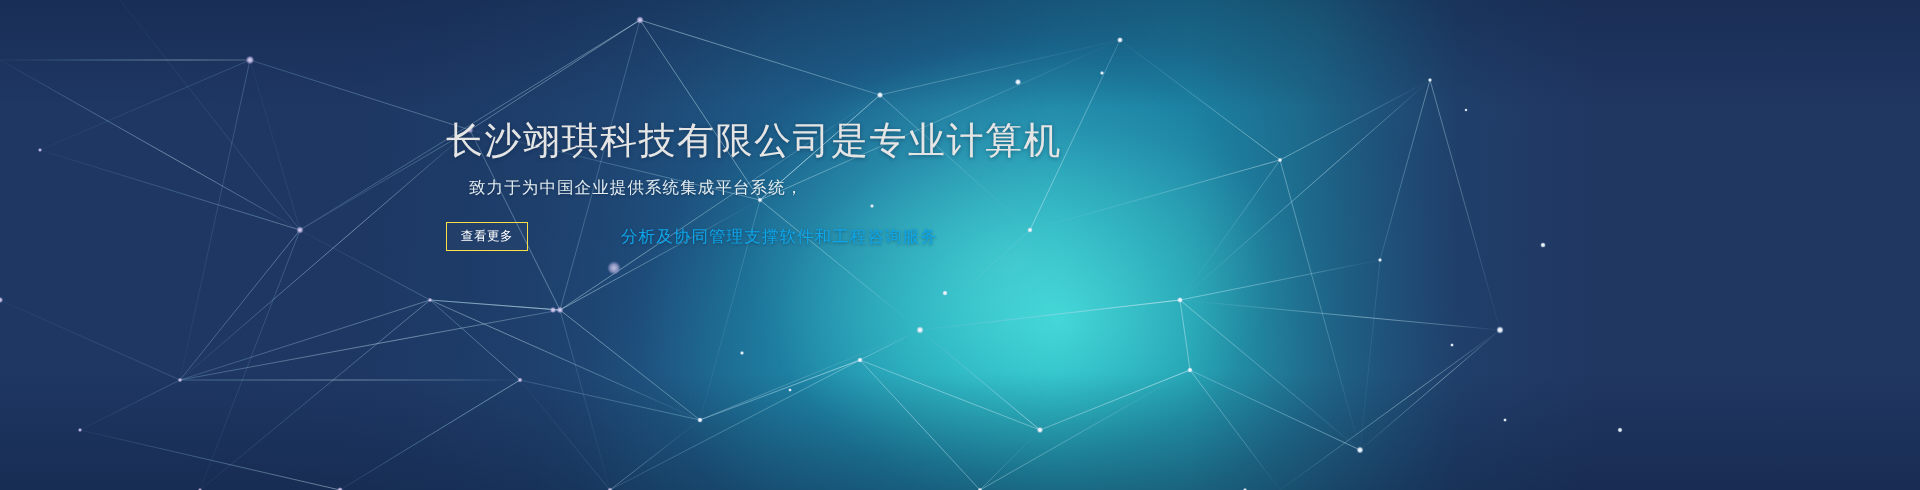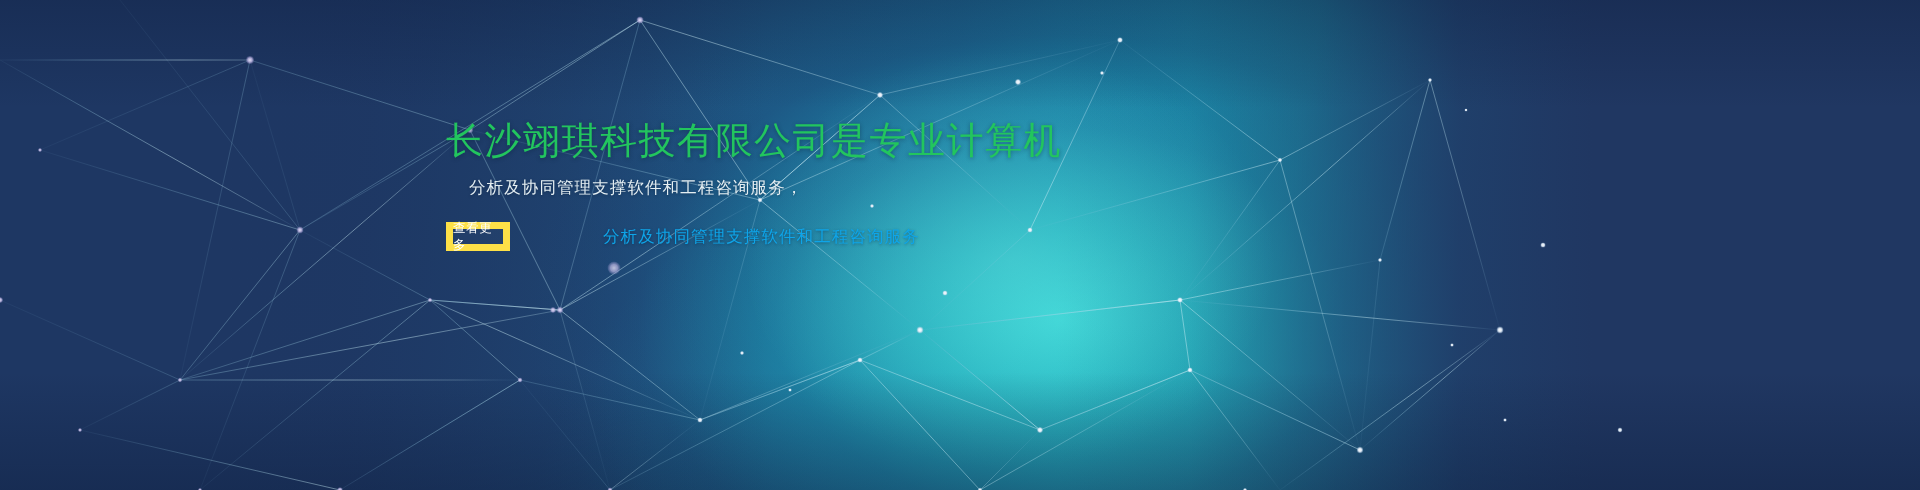--- a/index.html
+++ b/index.html
@@ -77,21 +77,21 @@
   
   .content {
     position:absolute;
     left:446px; top:118px;
     width:1060px;
   }
   .headline {
     font-family:"Liberation Serif", serif;
     font-size:37px;
     line-height:45px;
-    color:#22c55e;
+    color:#e5e5e5;
     letter-spacing:1.5px;
     text-shadow:0 1px 4px rgba(10,30,55,0.45);
     white-space:nowrap;
   }
   .sub-wrap { margin-top:13px; }
   .sub1 {
     font-family:"Liberation Serif", serif;
     font-size:16.5px;
     line-height:24px;
     color:#e4eef2;
@@ -99,22 +99,22 @@
     padding-left:23px;
     text-shadow:0 1px 3px rgba(10,30,55,0.45);
     white-space:nowrap;
   }
   .row2 {
     margin-top:22px;
     display:flex;
     align-items:center;
   }
   .more-btn {
-    width:64px; height:29px;
-    border:7px solid #fde047;
+    width:82px; height:29px;
+    border:1px solid #fde047;
     background:rgba(255,255,255,0.02);
     color:#ffffff;
     font-family:"Liberation Serif", serif;
     font-size:12.5px;
     letter-spacing:0.6px;
     display:flex; align-items:center; justify-content:center;
     cursor:pointer;
     flex:0 0 auto;
   }
   .sub2 {
@@ -239,21 +239,21 @@
       <circle cx="790" cy="390" r="1.8" fill="url(#dotW)"></circle>
       <circle cx="1245" cy="490" r="2" fill="url(#dotW)"></circle>
     </g>
   </svg>
 
   <div class="content">
 
     <div class="headline">长沙翊琪科技有限公司是专业计算机</div>
 
     <div class="sub-wrap">
-      <div class="sub1">分析及协同管理支撑软件和工程咨询服务，</div>
+      <div class="sub1">致力于为中国企业提供系统集成平台系统，</div>
 
       <div class="row2">
         <div class="more-btn">查看更多</div>
         <div class="sub2">分析及协同管理支撑软件和工程咨询服务</div>
       </div>
     </div>
 
   </div>
 </div>
 

